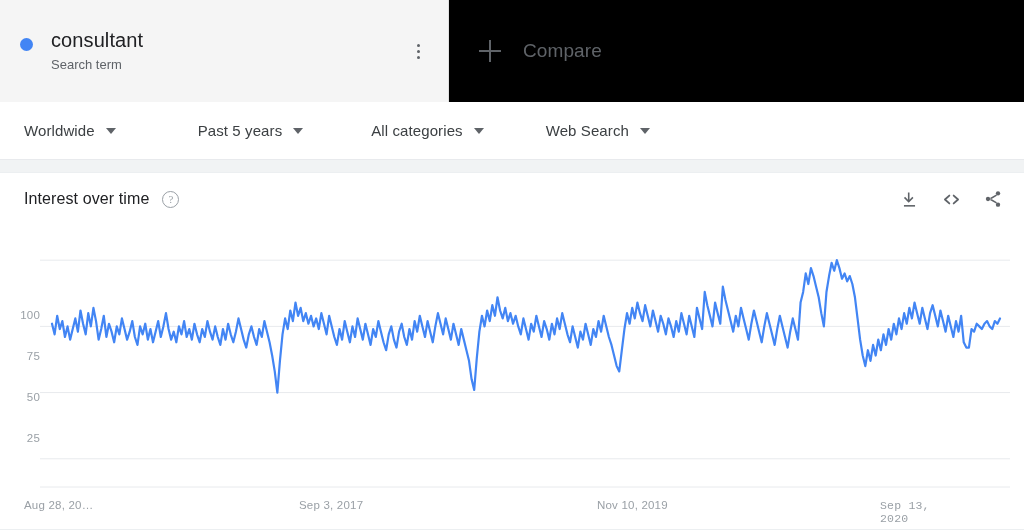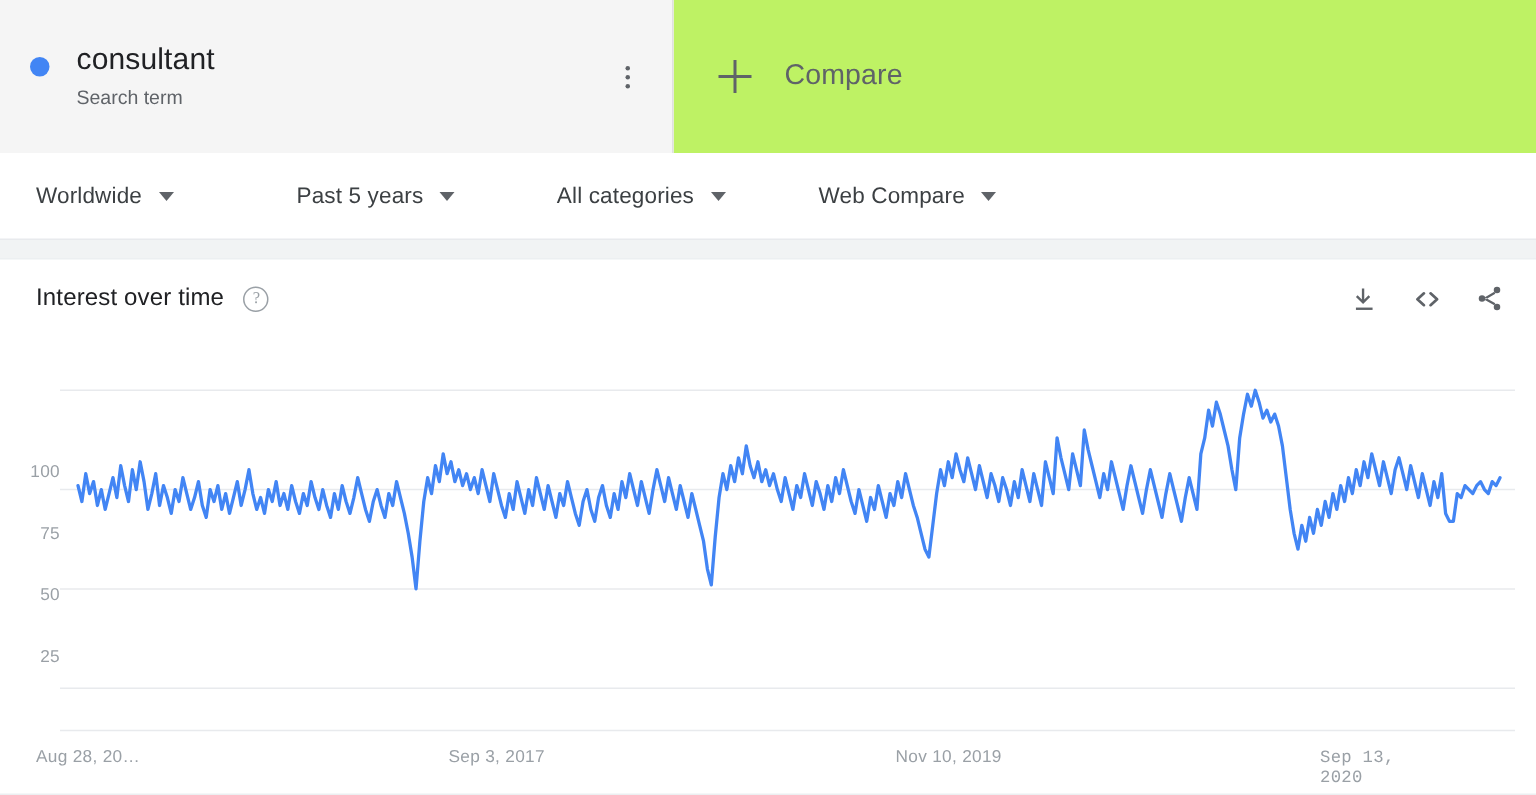--- a/index.html
+++ b/index.html
@@ -71,21 +71,21 @@
   .term-menu span {
     display: block;
     width: 3px; height: 3px;
     border-radius: 50%;
     background: #5f6368;
   }
 
   .compare-card {
     flex: 1;
     height: 102px;
-    background: #bef264;
+    background: #000000;
     display: flex;
     align-items: center;
     padding-left: 30px;
     cursor: pointer;
   }
   .compare-plus {
     width: 22px; height: 22px;
     position: relative;
     flex: 0 0 auto;
   }
@@ -257,21 +257,21 @@
     <span class="filter-text">Past 5 years</span>
     <span class="caret"></span>
   </div>
 
   <div class="filter-item" style="margin-left:16px;">
     <span class="filter-text">All categories</span>
     <span class="caret"></span>
   </div>
 
   <div class="filter-item" style="margin-left:10px;">
-    <span class="filter-text">Web Compare</span>
+    <span class="filter-text">Web Search</span>
     <span class="caret"></span>
   </div>
 
 </div>
 
 <div class="page-body">
   <div class="card">
 
     <div class="card-head">
       <div class="card-head-left">

